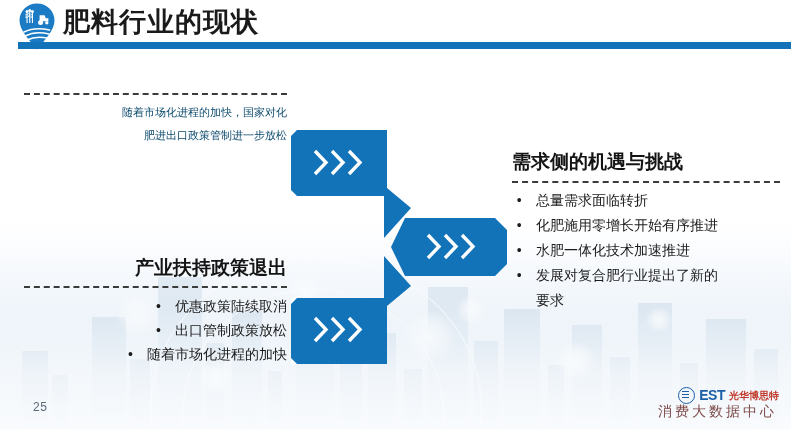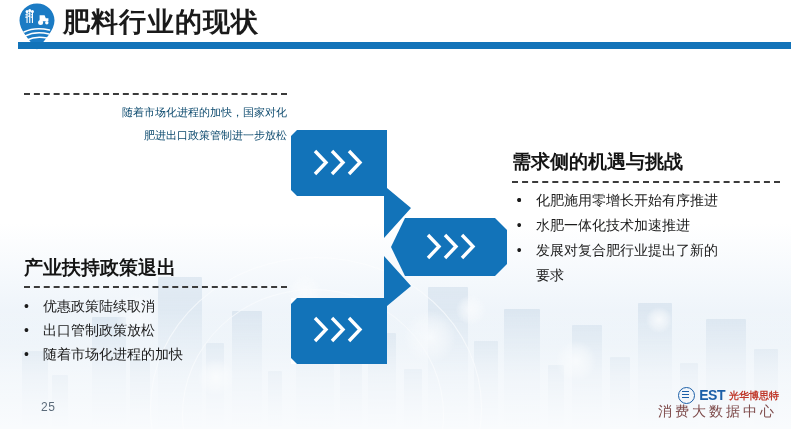--- a/index.html
+++ b/index.html
@@ -146,20 +146,21 @@
     width: 263px;
     text-align: right;
   }
   #panel-export .panel-title { padding-right: 4px; }
 
   
   #panel-industry {
     left: 24px;
     top: 255px;
     width: 263px;
+    text-align: right;
   }
   #panel-industry .bullets li {
     display: block;
   }
   #panel-industry .bullets li .dot {
     position: static;
     margin-right: 14px;
   }
   #panel-industry .bullets li { padding-left: 0; }
 
@@ -189,21 +190,20 @@
   .arrows svg { display: block; }
 
   
   .page-num {
     position: absolute;
     left: 33px;
     top: 400px;
     font-size: 12px;
     color: #5b6b7a;
     letter-spacing: 0.5px;
-    margin-left: 8px;
   }
   .brand {
     position: absolute;
     right: 12px;
     top: 385px;
     width: 148px;
     height: 36px;
     text-align: right;
   }
   .brand-row1 {
@@ -388,20 +388,21 @@
         </g>
     </svg>
   </div>
 
   <div class="panel" id="panel-demand">
     <div class="panel-title">需求侧的机遇与挑战</div>
     <div class="dash-rule"></div>
     <ul class="bullets right-side">
       <li>
         <span class="dot">•</span>
+        <span>总量需求面临转折</span>
       </li>
       <li>
         <span class="dot">•</span>
         <span>化肥施用零增长开始有序推进</span>
       </li>
       <li>
         <span class="dot">•</span>
         <span>水肥一体化技术加速推进</span>
       </li>
       <li>

